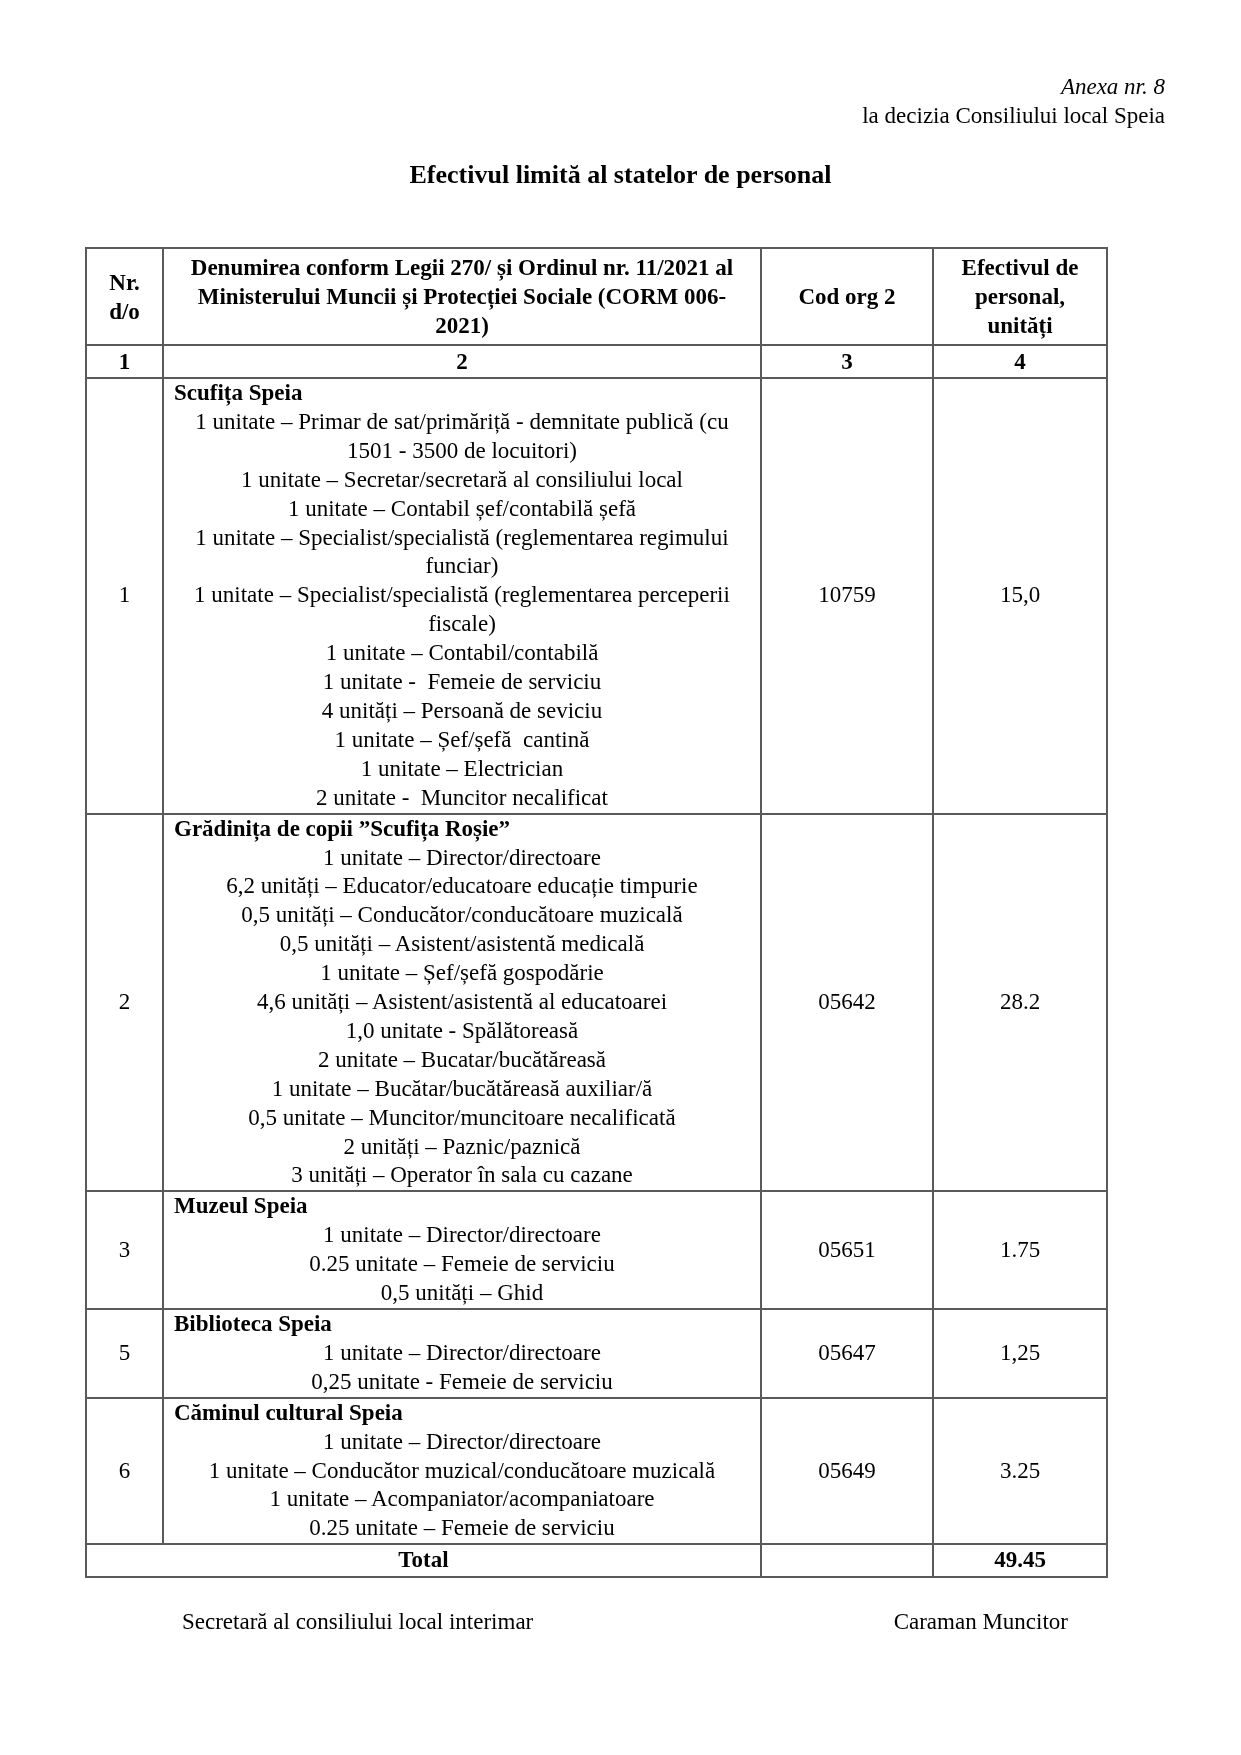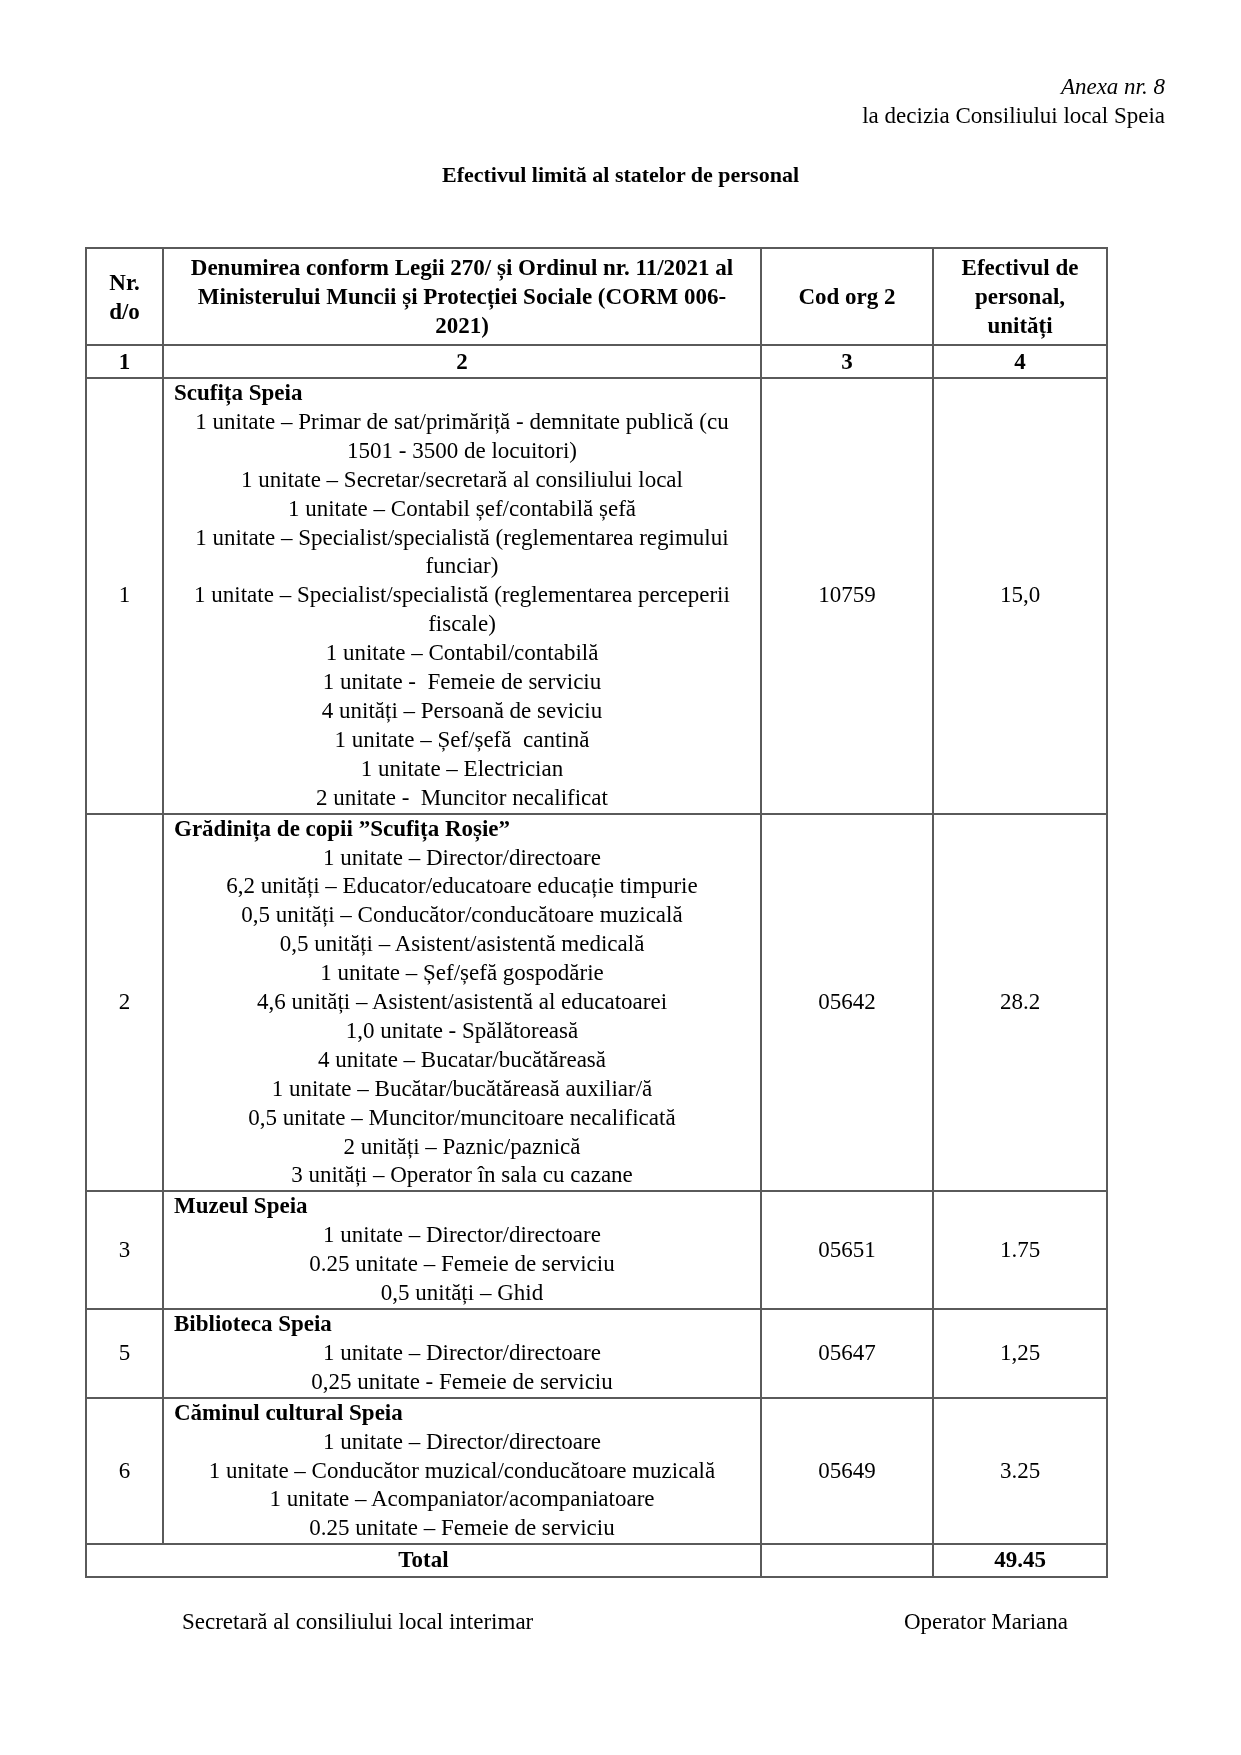--- a/index.html
+++ b/index.html
@@ -7,21 +7,21 @@
     width: 1241px; height: 1755px; position: relative; overflow: hidden;
     font-family: "Liberation Serif", "DejaVu Serif", serif; color: #000;
   }
   .annex {
     position: absolute; right: 76px; top: 72px; text-align: right;
     font-size: 23px; line-height: 29px;
   }
   .annex .a-title { font-weight: normal; font-style: italic; }
   .title {
     position: absolute; left: 0; width: 1241px; top: 160px; text-align: center;
-    font-size: 22px; font-weight: bold; line-height: 29px;
+    font-size: 26px; font-weight: bold; line-height: 29px;
   }
   table.main {
     position: absolute; left: 85px; top: 247px; width: 1021px;
     border-collapse: collapse; table-layout: fixed;
     font-size: 23px; line-height: 28.9px;
   }
   table.main td, table.main th {
     border: 2px solid #5a5a5a; padding: 0 10px; vertical-align: middle;
   }
   col.c1 { width: 77px; }
@@ -99,21 +99,21 @@
         <td class="nr">2</td>
         <td class="desc">
           <span class="org-name">Grădinița de copii ”Scufița Roșie”</span>
           <span class="line">1 unitate – Director/directoare</span>
           <span class="line">6,2 unități – Educator/educatoare educație timpurie</span>
           <span class="line">0,5 unități – Conducător/conducătoare muzicală</span>
           <span class="line">0,5 unități – Asistent/asistentă medicală</span>
           <span class="line">1 unitate – Șef/șefă gospodărie</span>
           <span class="line">4,6 unități – Asistent/asistentă al educatoarei</span>
           <span class="line">1,0 unitate - Spălătoreasă</span>
-          <span class="line">4 unitate – Bucatar/bucătăreasă</span>
+          <span class="line">2 unitate – Bucatar/bucătăreasă</span>
           <span class="line">1 unitate – Bucătar/bucătăreasă auxiliar/ă</span>
           <span class="line">0,5 unitate – Muncitor/muncitoare necalificată</span>
           <span class="line">2 unități – Paznic/paznică</span>
           <span class="line">3 unități – Operator în sala cu cazane</span>
         </td>
         <td class="code">05642</td>
         <td class="val">28.2</td>
       </tr>
       <tr>
         <td class="nr">3</td>
@@ -152,13 +152,13 @@
   <tfoot>
     <tr class="total">
       <td colspan="2">Total</td>
       <td></td>
       <td>49.45</td>
     </tr>
   </tfoot>
 </table>
 
 <div class="sign left">Secretară al consiliului local  interimar</div>
-<div class="sign right">Operator Mariana</div>
+<div class="sign right">Caraman Muncitor</div>
 
 </body></html>

